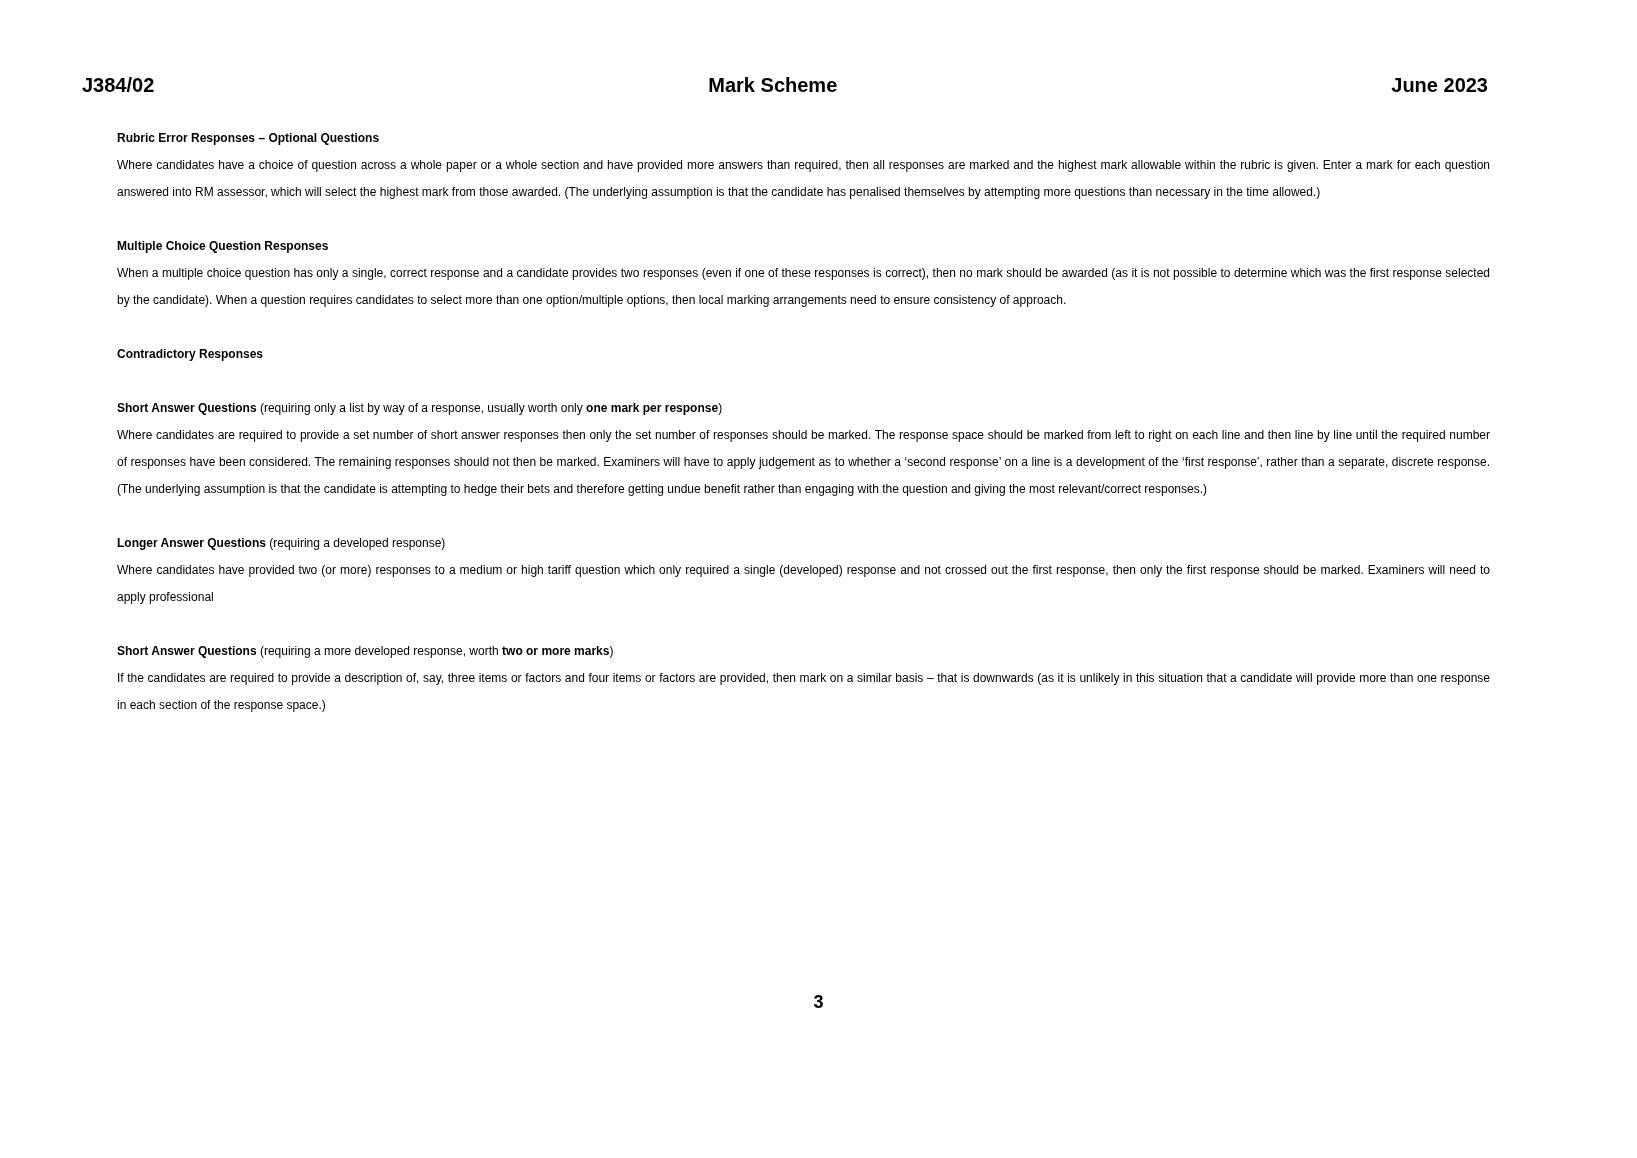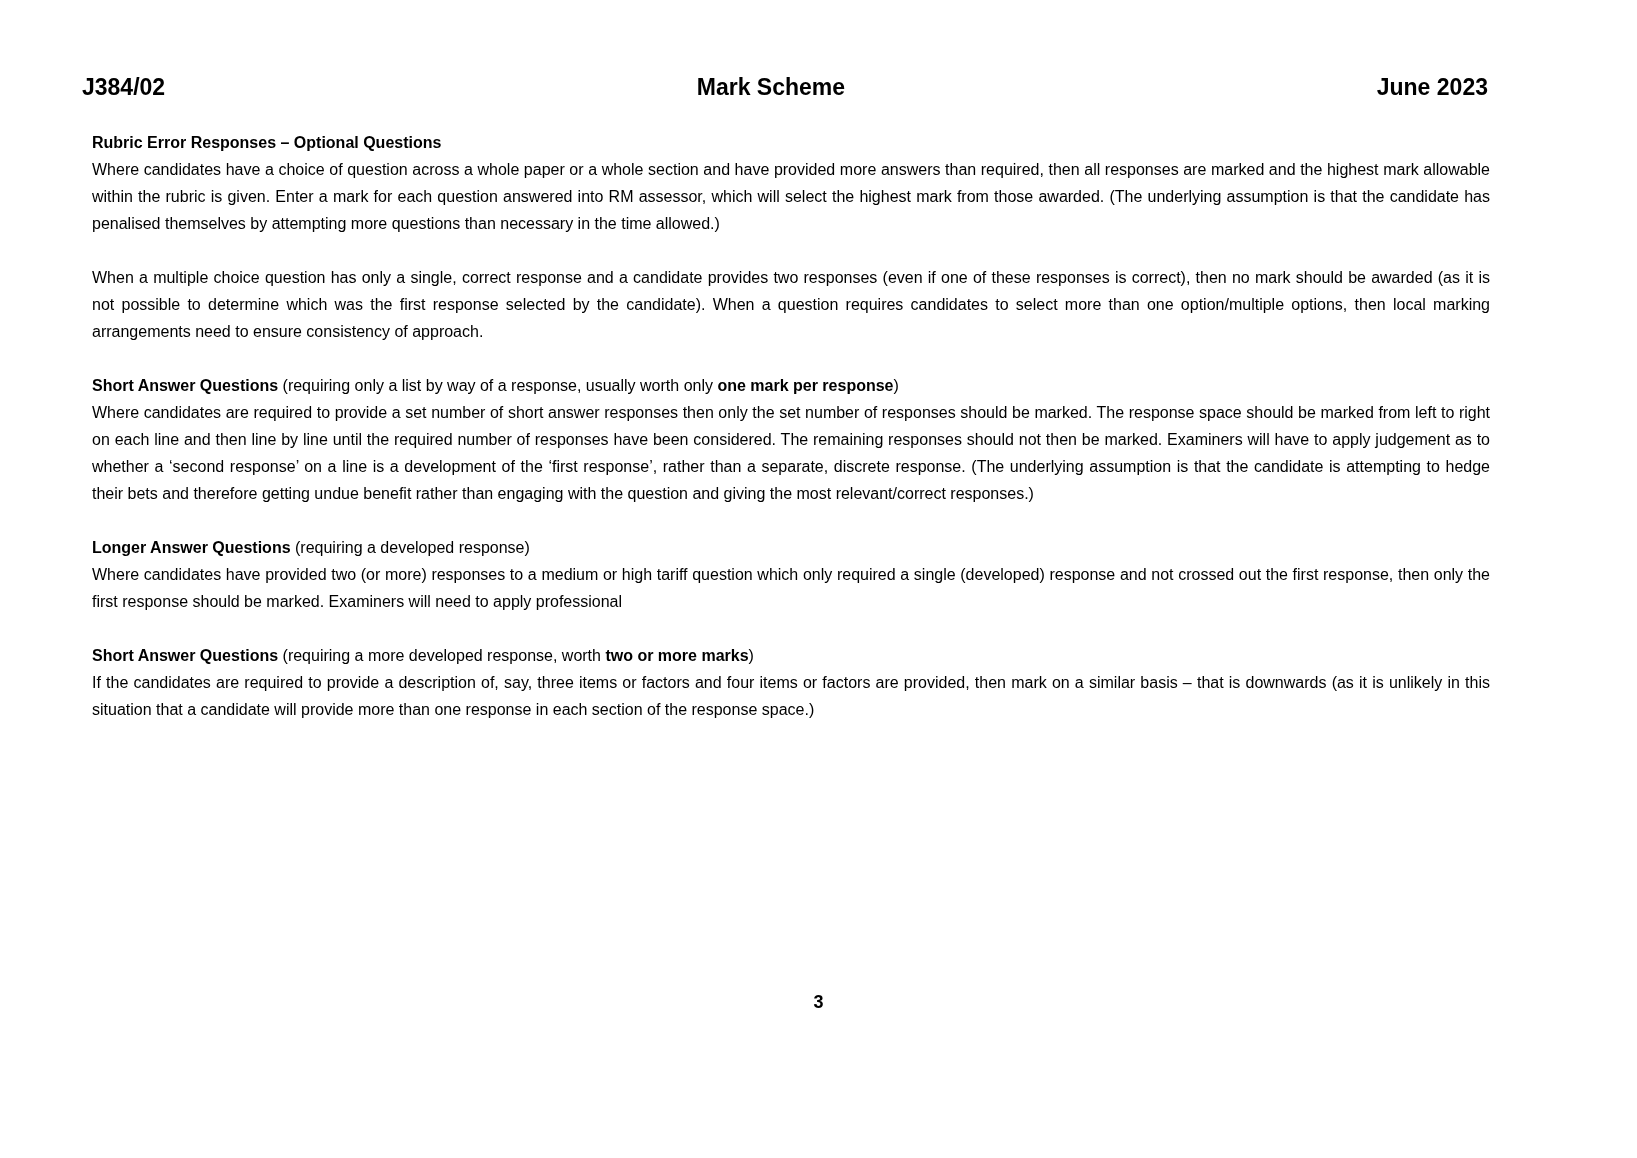--- a/index.html
+++ b/index.html
@@ -18,30 +18,30 @@
     position: relative;
     width: 1637px;
     height: 1158px;
     background: #ffffff;
   }
   .page-header {
     display: flex;
     justify-content: space-between;
     align-items: baseline;
     padding: 58px 149px 0 82px;
-    font-size: 23px;
+    font-size: 20px;
     font-weight: bold;
   }
   .page-header .hdr-center {
     font-weight: bold;
     margin-top: 16px;
   }
   .content {
-    margin: 28px 147px 0 92px;
-    font-size: 16px;
+    margin: 28px 147px 0 117px;
+    font-size: 12px;
     line-height: 27px;
   }
   .doc-section {
     margin: 0 0 27px 0;
   }
   .section-heading {
     margin: 0;
     text-align: left;
   }
   .section-body {
@@ -70,23 +70,25 @@
     <span class="hdr-center">Mark Scheme</span>
     <span class="hdr-right">June 2023</span>
   </header>
 
   <main class="content" id="content">
       <section class="doc-section">
         <div class="section-heading"><span class="b">Rubric Error Responses – Optional Questions</span></div>
         <p class="section-body"><span>Where candidates have a choice of question across a whole paper or a whole section and have provided more answers than required, then all responses are marked and the highest mark allowable within the rubric is given. Enter a mark for each question answered into RM assessor, which will select the highest mark from those awarded. </span><span class="i">(The underlying assumption is that the candidate has penalised themselves by attempting more questions than necessary in the time allowed.)</span></p>
       </section>
       <section class="doc-section">
+        <div class="section-heading"><span class="b">Multiple Choice Question Responses</span></div>
         <p class="section-body"><span>When a multiple choice question has only a single, correct response and a candidate provides two responses (even if one of these responses is correct), then no mark should be awarded (as it is not possible to determine which was the first response selected by the candidate). </span><span class="i">When a question requires candidates to select more than one option/multiple options, then local marking arrangements need to ensure consistency of approach.</span></p>
       </section>
       <section class="doc-section">
+        <div class="section-heading"><span class="b">Contradictory Responses</span></div>
       </section>
       <section class="doc-section">
         <div class="section-heading"><span class="b">Short Answer Questions</span><span> (requiring only a list by way of a response, usually worth only </span><span class="b">one mark per response</span><span>)</span></div>
         <p class="section-body"><span>Where candidates are required to provide a set number of short answer responses then only the set number of responses should be marked. The response space should be marked from left to right on each line and then line by line until the required number of responses have been considered.  The remaining responses should not then be marked. Examiners will have to apply judgement as to whether a ‘second response’ on a line is a development of the ‘first response’, rather than a separate, discrete response.  </span><span class="i">(The underlying assumption is that the candidate is attempting to hedge their bets and therefore getting undue benefit rather than engaging with the question and giving the most relevant/correct responses.)</span></p>
       </section>
       <section class="doc-section">
         <div class="section-heading"><span class="b">Longer Answer Questions</span><span> (requiring a developed response)</span></div>
         <p class="section-body"><span>Where candidates have provided two (or more) responses to a medium or high tariff question which only required a single (developed) response and not crossed out the first response, then only the first response should be marked. Examiners will need to apply professional</span></p>
       </section>
       <section class="doc-section">

